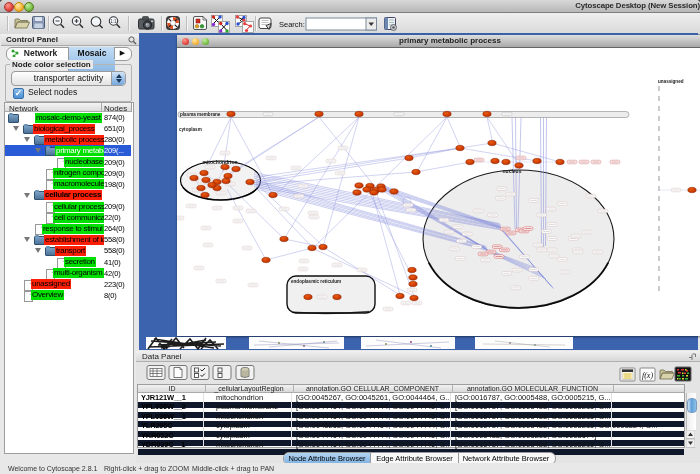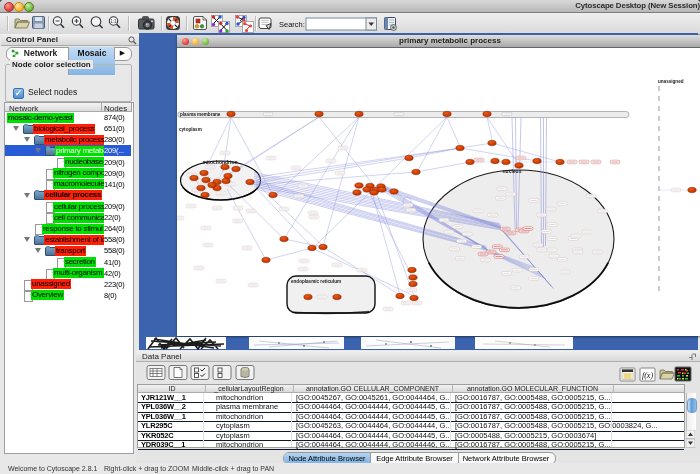--- a/index.html
+++ b/index.html
@@ -49,21 +49,21 @@
 #canvas{left:0;top:13px;width:546px;height:288px;background:#fff;overflow:hidden;}
 
 .frag{position:absolute;top:337px;height:12px;background:#fdfdfd;}
 
 #dpanel{left:136px;top:351px;width:564px;height:112px;background:#e4e4e4;}
 #dphead{left:136px;top:351px;width:564px;height:11px;background:linear-gradient(#f0f0f0,#d8d8d8);border-bottom:1px solid #b0b0b0;font-size:8px;color:#222;line-height:11px;padding-left:6px;box-sizing:border-box;}
 
 #dtable{left:137px;top:384px;width:548px;height:64px;background:#fff;border:1px solid #9e9e9e;box-sizing:border-box;}
 #dthead{left:137px;top:384px;width:548px;height:9px;background:linear-gradient(#f2f2f2,#d9d9d9);border:1px solid #9e9e9e;border-bottom:1px solid #aaa;box-sizing:border-box;}
 .dth{position:absolute;top:0;font-size:7px;color:#222;text-align:center;line-height:8px;border-right:1px solid #b5b5b5;height:8px;}
-.drow{position:absolute;left:138px;width:546px;height:9.4px;font-size:7.5px;white-space:nowrap;border-bottom:1px solid #0f172a;}
+.drow{position:absolute;left:138px;width:546px;height:9.4px;font-size:7.5px;white-space:nowrap;border-bottom:6px solid #0f172a;}
 .drow b{position:absolute;left:3px;font-weight:bold;color:#000;letter-spacing:-0.2px;}
 .dc2{position:absolute;left:78px;color:#111;}
 .dc3{position:absolute;left:158px;color:#111;}
 .dc4{position:absolute;left:317px;color:#111;}
 .dvl{position:absolute;top:393px;width:1px;height:54px;background:#e2e2e2;}
 #vsb{left:686px;top:393px;width:9px;height:54px;background:linear-gradient(90deg,#eee,#fff);border-left:1px solid #bbb;}
 #vsbthumb{left:687px;top:398px;width:8px;height:13px;background:linear-gradient(90deg,#cfe4f7,#5e9fd8 45%,#8ec2ec);border-radius:4px;border:0.5px solid #7a9cbf;}
 
 #btabs{left:283px;top:452px;width:271px;height:11px;background:#f8f8f8;border:1px solid #9a9a9a;border-radius:6px;font-size:7.5px;color:#222;}
 .btab{position:absolute;top:0;height:11px;line-height:11px;text-align:center;}
@@ -201,32 +201,33 @@
         <circle cx="2" cy="2" r="1.5" fill="#2da32d"></circle>
         <circle cx="6" cy="4" r="1.5" fill="#2da32d"></circle>
         <circle cx="3" cy="7" r="1.5" fill="#2da32d"></circle>
         <line x1="2" y1="2" x2="6" y2="4" stroke="#2da32d" stroke-width="0.8"></line>
         <line x1="6" y1="4" x2="3" y2="7" stroke="#2da32d" stroke-width="0.8"></line>
       </svg>&nbsp;&nbsp;&nbsp;Network</div>
   <div class="abs" id="tabmos" style="left:68px;top:47px;">Mosaic</div>
   <div class="abs" id="tabarr" style="left:114px;top:47px;">▶</div>
   <div class="abs" id="grpbox"></div>
   <div class="abs" id="grplab">Node color selection</div>
+  <div class="abs" id="combo">transporter activity<div id="combobtn"></div></div>
   <div class="abs" id="cb">✓</div>
   <div class="abs" id="cblab">Select nodes</div>
   <div class="abs" id="treebox"></div>
   <div class="abs" id="treehead">
       <span style="position:absolute;left:4px;top:1px;">Network</span>
       <span style="position:absolute;left:99px;top:1px;">Nodes</span>
       <span style="position:absolute;left:96px;top:0;width:1px;height:9px;background:#aaa;"></span>
     </div>
   <div id="treerows">
   <div class="trow" style="top:112.0px;">
         <span class="fold" style="left:3px;"></span>
-        <span class="lab green" style="left:2px;max-width:83px;overflow:hidden;color:#000;">mosaic-demo-yeast</span>
+        <span class="lab green" style="left:30px;max-width:83px;overflow:hidden;color:#000;">mosaic-demo-yeast</span>
         <span class="num" style="color:#000;">874(0)</span>
       </div>
   <div class="trow" style="top:123.1px;">
         <span class="arr" style="left:8px;"></span>
         <span class="fold" style="left:18px;"></span>
         <span class="lab red" style="left:28px;max-width:69px;overflow:hidden;color:#000;">biological_process</span>
         <span class="num" style="color:#000;">651(0)</span>
       </div>
   <div class="trow" style="top:134.2px;">
         <span class="arr" style="left:19px;"></span>
@@ -246,21 +247,21 @@
         <span class="num" style="color:#000;">209(0)</span>
       </div>
   <div class="trow" style="top:167.6px;">
         <span class="file" style="left:41px;"></span>
         <span class="lab green" style="left:48px;max-width:49px;overflow:hidden;color:#000;">nitrogen compo</span>
         <span class="num" style="color:#000;">209(0)</span>
       </div>
   <div class="trow" style="top:178.7px;">
         <span class="file" style="left:41px;"></span>
         <span class="lab green" style="left:48px;max-width:49px;overflow:hidden;color:#000;">macromolecule</span>
-        <span class="num" style="color:#000;">141(0)</span>
+        <span class="num" style="color:#000;">198(0)</span>
       </div>
   <div class="trow" style="top:189.8px;">
         <span class="arr" style="left:19px;"></span>
         <span class="fold" style="left:29px;"></span>
         <span class="lab red" style="left:39px;max-width:58px;overflow:hidden;color:#000;font-weight:bold;">cellular process</span>
         <span class="num" style="color:#000;margin-left:43px;">614(0)</span>
       </div>
   <div class="trow" style="top:201.0px;">
         <span class="file" style="left:41px;"></span>
         <span class="lab green" style="left:48px;max-width:49px;overflow:hidden;color:#000;">cellular process</span>

